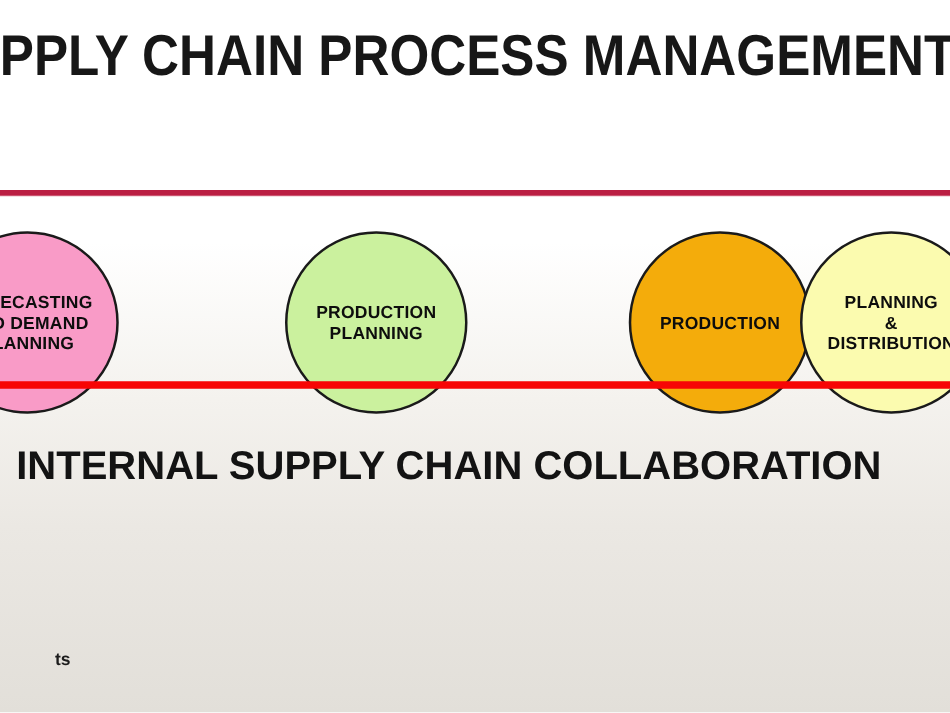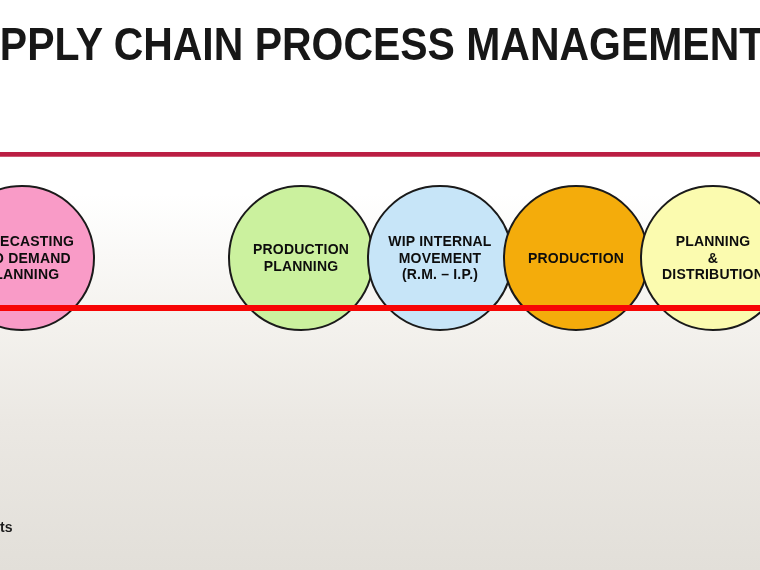--- a/index.html
+++ b/index.html
@@ -90,20 +90,21 @@
     line-height: 1.0;
   }
   .watermark {
     position: absolute;
     top: 520px;
     left: 0px;
     font-size: 14px;
     font-weight: bold;
     color: #1c1c1c;
     line-height: 1.1;
+    padding-left: 44px;
   }
 </style>
 </head>
 <body>
 
 <div class="slide">
 
   <div class="title">SUPPLY CHAIN PROCESS MANAGEMENT</div>
 
   <div class="top-divider"></div>
@@ -113,34 +114,30 @@
     <div class="cl">AND DEMAND</div>
     <div class="cl">PLANNING</div>
   </div>
 
 
   <div class="circle c3" style="background-color: rgb(203, 241, 158);">
     <div class="cl">PRODUCTION</div>
     <div class="cl">PLANNING</div>
   </div>
 
-  <div class="circle c4" style="background-color: rgb(199, 229, 248);">
-    <div class="cl">WIP INTERNAL</div>
-    <div class="cl">MOVEMENT</div>
-    <div class="cl">(R.M. – I.P.)</div>
-  </div>
 
   <div class="circle c5" style="background-color: rgb(244, 172, 11);">
     <div class="cl">PRODUCTION</div>
   </div>
 
   <div class="circle c6" style="background-color: rgb(251, 251, 175);">
     <div class="cl">PLANNING</div>
     <div class="cl">&amp;</div>
     <div class="cl">DISTRIBUTION</div>
   </div>
 
   <div class="red-line"></div>
 
+  <div class="subtitle">INTERNAL SUPPLY CHAIN COLLABORATION</div>
 
   <div class="watermark">ts</div>
 
 </div>
 
 </body></html>

